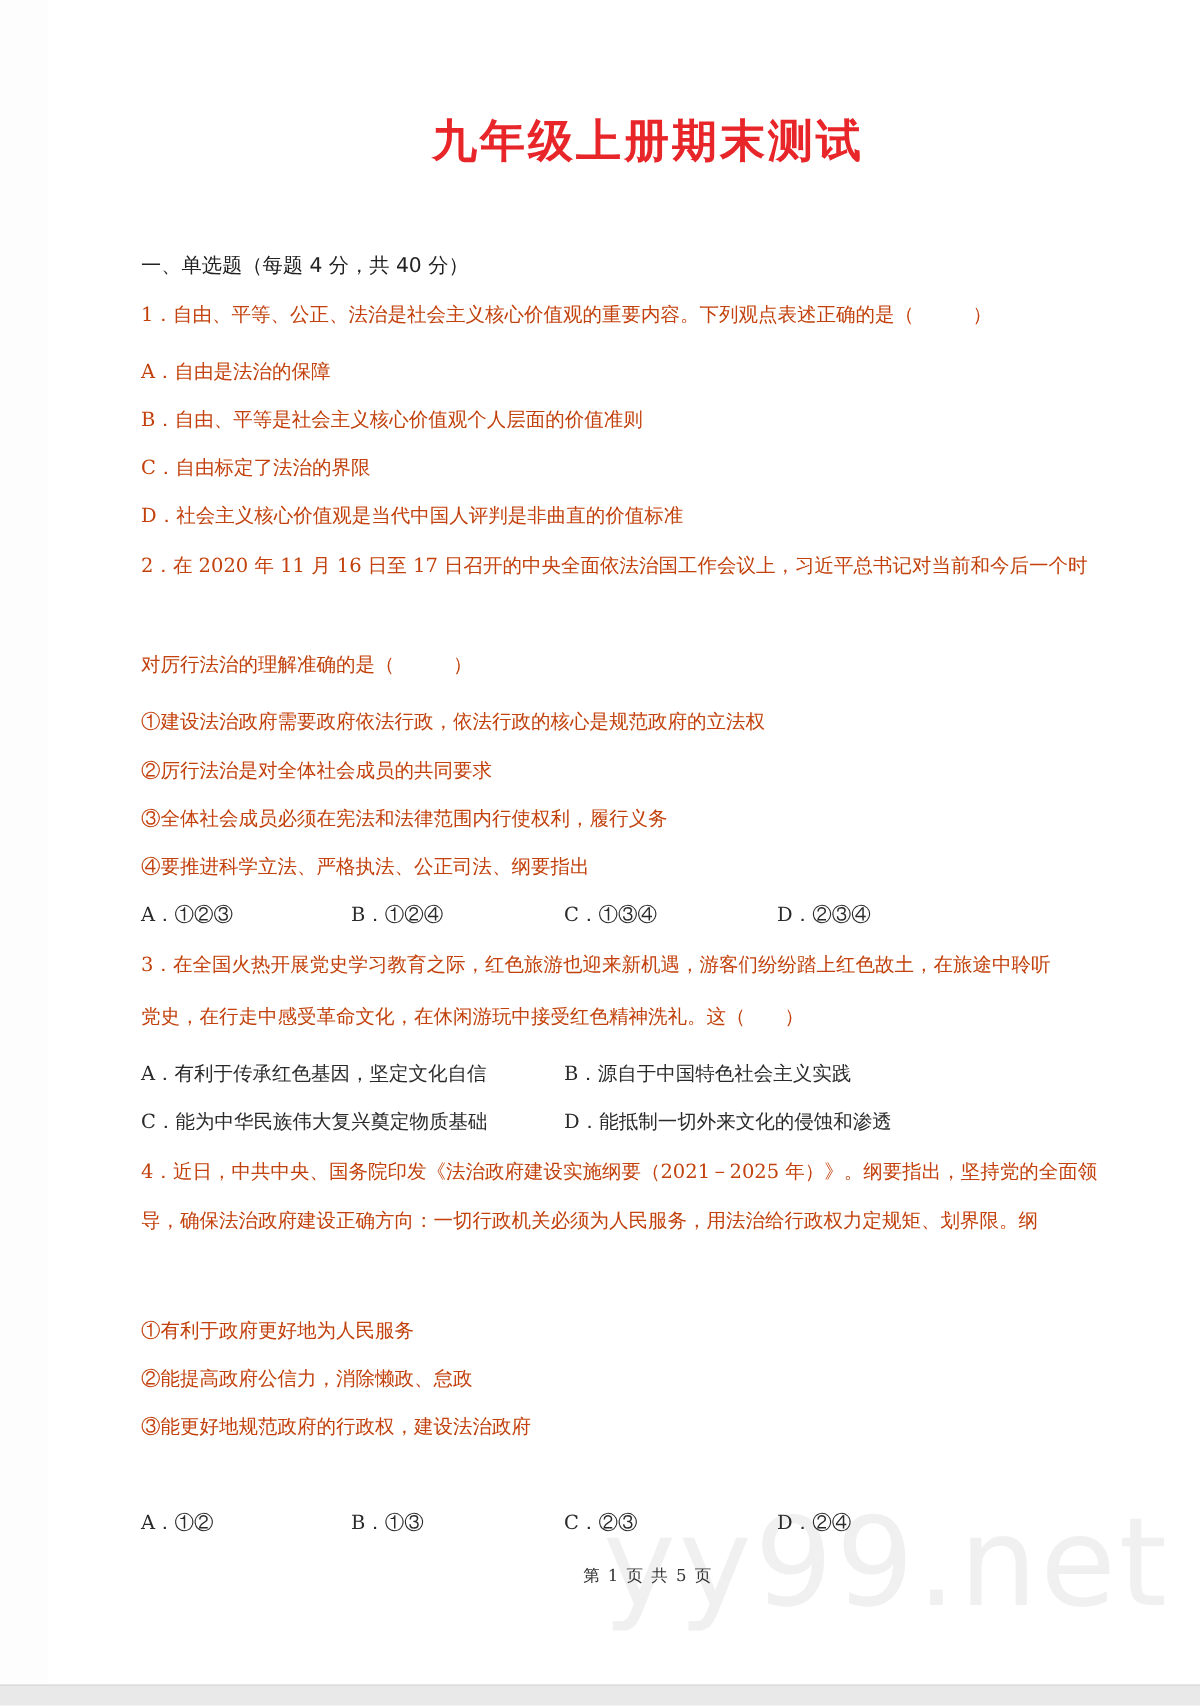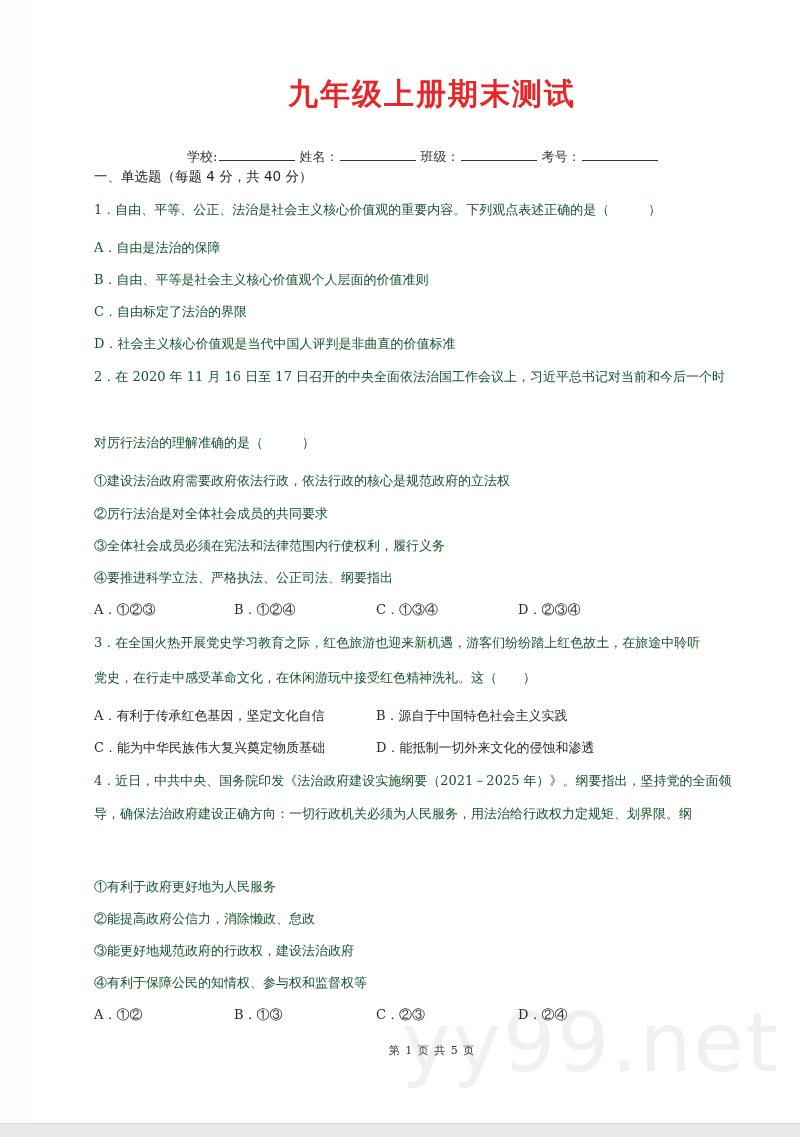--- a/index.html
+++ b/index.html
@@ -30,51 +30,41 @@
     }
     .info-row .lbl { margin-right: 2px; }
     .info-row .blank {
       display: inline-block; border-bottom: 1px solid #333; width: 76px; height: 12px; margin-right: 4px;
     }
     .section {
       position: absolute; left: 62px; top: 168px; font-size: 13.5px; font-weight: normal; color: #222;
       font-family: "DejaVu Sans", "Liberation Sans", sans-serif;
     }
     .line {
-      position: absolute; left: 62px; font-size: 13px; color: #14532d; white-space: nowrap;
+      position: absolute; left: 62px; font-size: 13px; color: #c2410c; white-space: nowrap;
     }
     .opts { position: absolute; left: 62px; font-size: 13px; white-space: nowrap; }
     .opts span { position: absolute; top: 0; }
     .footer {
       position: absolute; left: 0; top: 1043px; width: 800px; text-align: center;
       font-size: 11px; color: #333; letter-spacing: 1px;
     }
     .watermark {
       position: absolute; left: 370px; top: 995px; font-size: 82px; font-weight: normal;
       color: rgba(200,200,200,0.28);
       font-family: "DejaVu Sans", "Liberation Sans", sans-serif; letter-spacing: 2px;
     }
   </style>
 </head>
 <body>
 
 <div class="page">
 
   <div class="title">九年级上册期末测试</div>
 
-  <div class="info-row">
-    <span class="lbl">学校:</span>
-    <span class="blank"></span>
-    <span class="lbl">姓名：</span>
-    <span class="blank"></span>
-    <span class="lbl">班级：</span>
-    <span class="blank"></span>
-    <span class="lbl">考号：</span>
-    <span class="blank"></span>
-  </div>
 
   <div class="section">一、单选题（每题 4 分，共 40 分）</div>
 
   <div class="line" style="top:201px">1．自由、平等、公正、法治是社会主义核心价值观的重要内容。下列观点表述正确的是（　　　）</div>
   <div class="line" style="top:239px">A．自由是法治的保障</div>
   <div class="line" style="top:271px">B．自由、平等是社会主义核心价值观个人层面的价值准则</div>
   <div class="line" style="top:303px">C．自由标定了法治的界限</div>
   <div class="line" style="top:335px">D．社会主义核心价值观是当代中国人评判是非曲直的价值标准</div>
 
   <div class="line" style="top:368px">2．在 2020 年 11 月 16 日至 17 日召开的中央全面依法治国工作会议上，习近平总书记对当前和今后一个时</div>
@@ -99,21 +89,20 @@
   <div class="opts" style="top:739px">
     <span style="left:0">C．能为中华民族伟大复兴奠定物质基础</span>
     <span style="left:282px">D．能抵制一切外来文化的侵蚀和渗透</span>
   </div>
 
   <div class="line" style="top:772px">4．近日，中共中央、国务院印发《法治政府建设实施纲要（2021－2025 年）》。纲要指出，坚持党的全面领</div>
   <div class="line" style="top:805px">导，确保法治政府建设正确方向：一切行政机关必须为人民服务，用法治给行政权力定规矩、划界限。纲</div>
   <div class="line" style="top:878px">①有利于政府更好地为人民服务</div>
   <div class="line" style="top:910px">②能提高政府公信力，消除懒政、怠政</div>
   <div class="line" style="top:942px">③能更好地规范政府的行政权，建设法治政府</div>
-  <div class="line" style="top:974px">④有利于保障公民的知情权、参与权和监督权等</div>
 
   <div class="watermark">yy99.net</div>
 
   <div class="opts" style="top:1006px">
     <span style="left:0">A．①②</span>
     <span style="left:140px">B．①③</span>
     <span style="left:282px">C．②③</span>
     <span style="left:424px">D．②④</span>
   </div>
 

